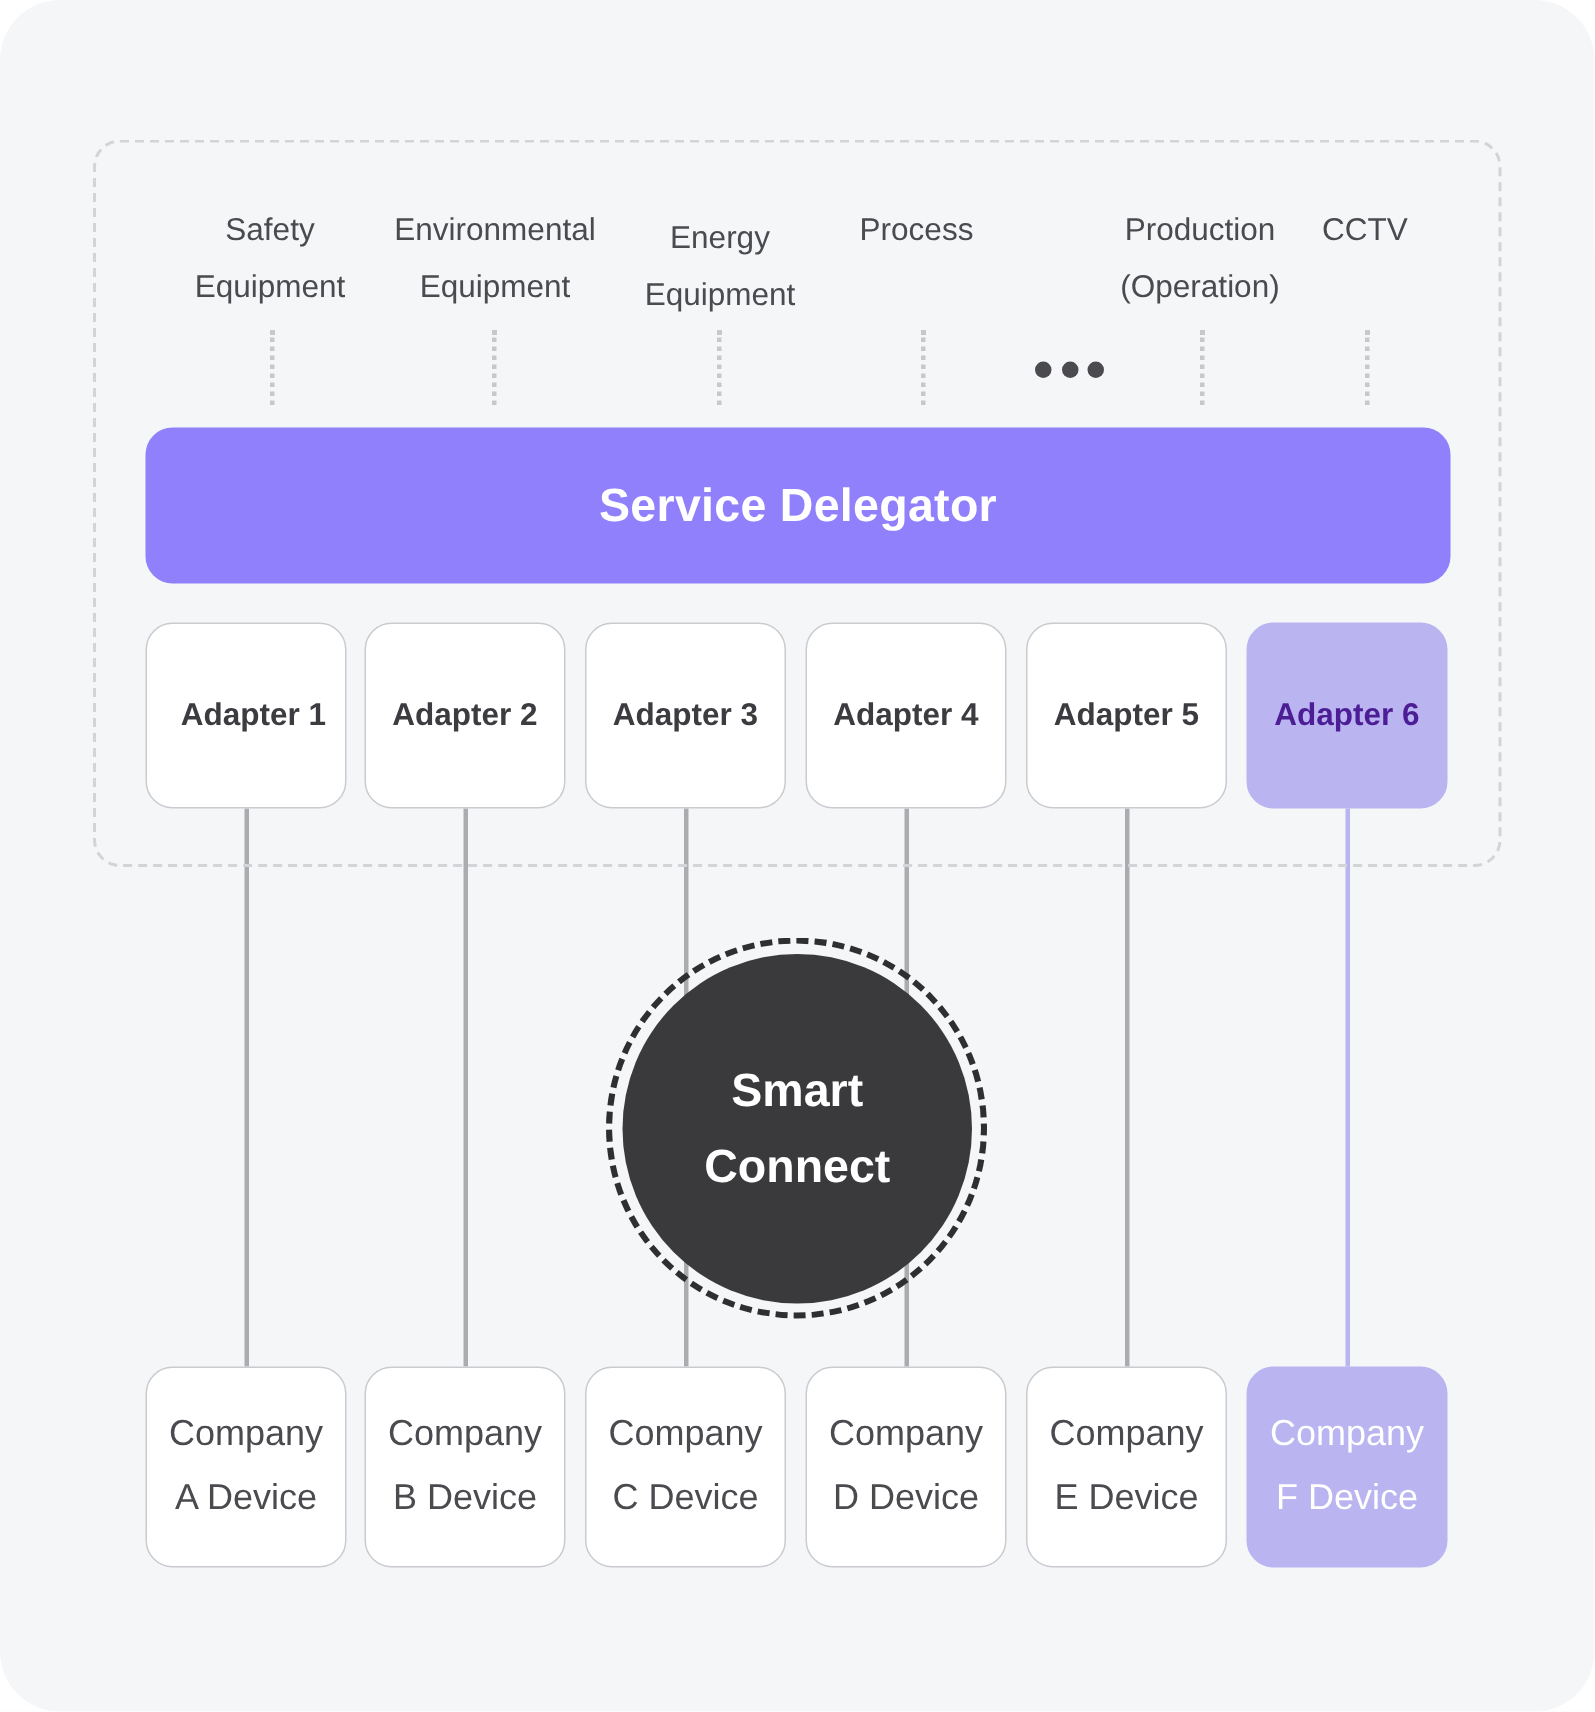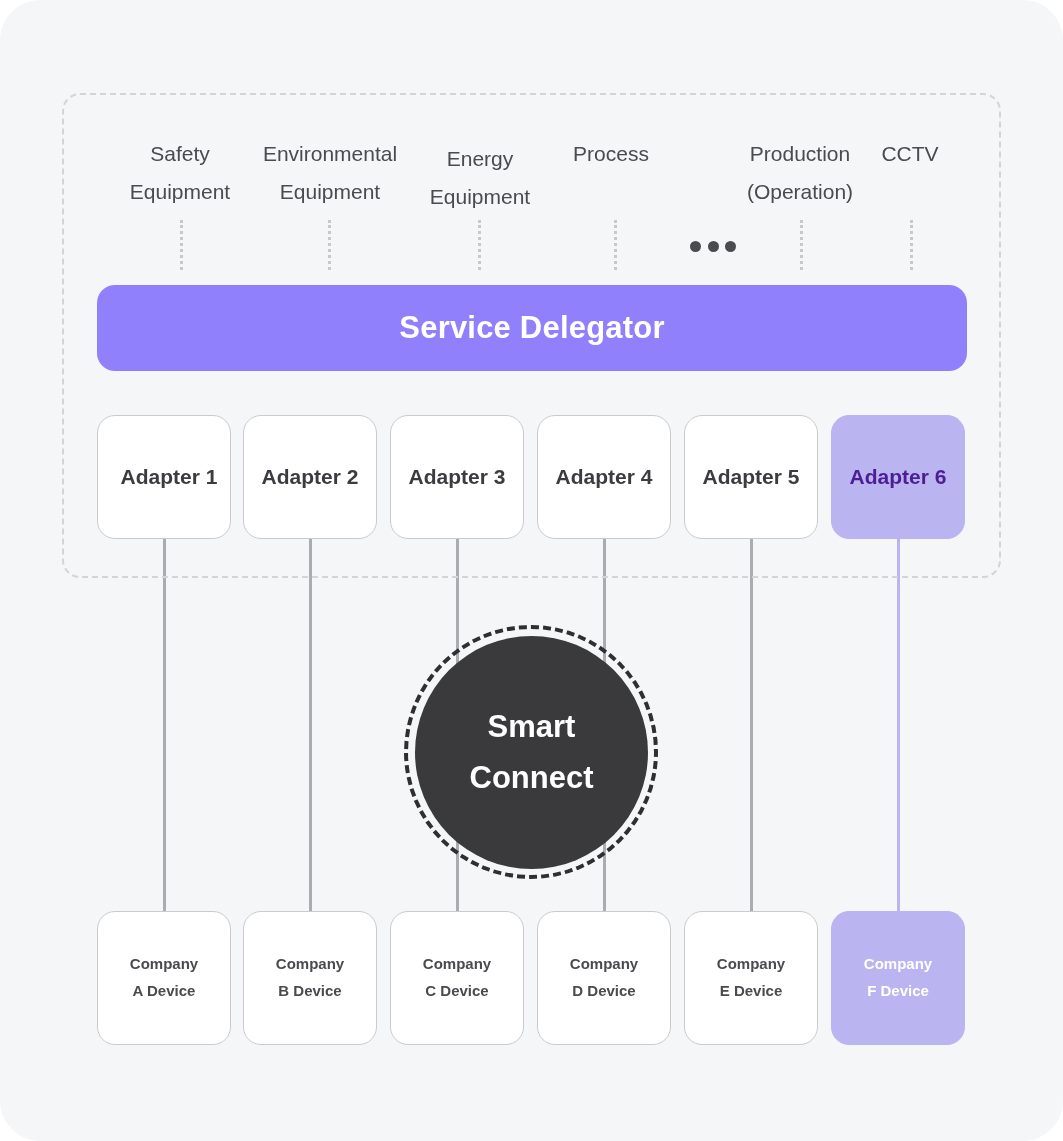--- a/index.html
+++ b/index.html
@@ -68,21 +68,21 @@
     border-radius: 50%;
     background: #4A4A4F;
   }
 
   
   .delegator {
     position: absolute;
     left: 97px;
     top: 285px;
     width: 870px;
-    height: 86px;
+    height: 104px;
     background: #9080FB;
     border-radius: 18px;
     display: flex;
     align-items: center;
     justify-content: center;
     color: #ffffff;
     font-size: 31px;
     font-weight: bold;
     letter-spacing: .2px;
   }
@@ -151,22 +151,22 @@
     position: absolute;
     top: 911px;
     width: 134px;
     height: 134px;
     background: #ffffff;
     border: 1.6px solid #C9CBCF;
     border-radius: 18px;
     display: flex;
     align-items: center;
     justify-content: center;
-    font-size: 15px;
-    font-weight: bold;
+    font-size: 24px;
+    font-weight: normal;
     color: #4A4A4F;
     text-align: center;
     line-height: 1.78;
     white-space: pre-line;
   }
   .device.highlight {
     background: #BAB4F0;
     border-color: #BAB4F0;
     color: #ffffff;
   }

